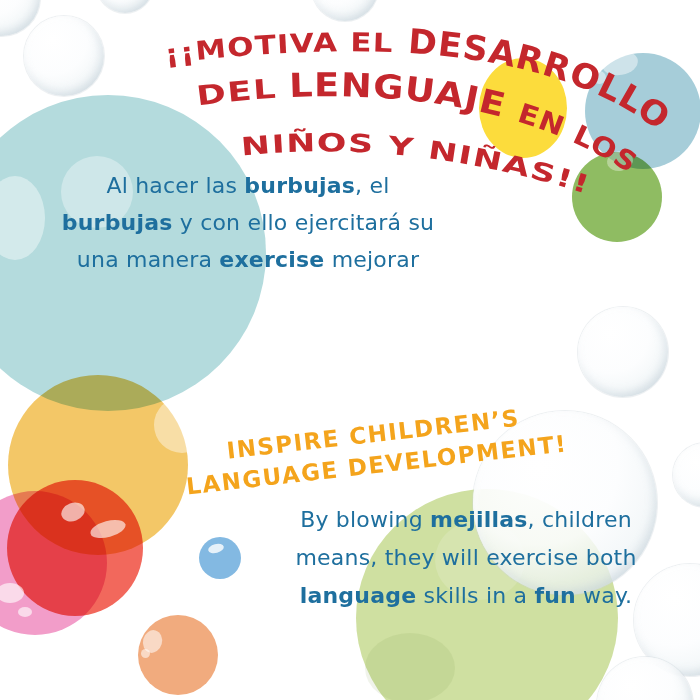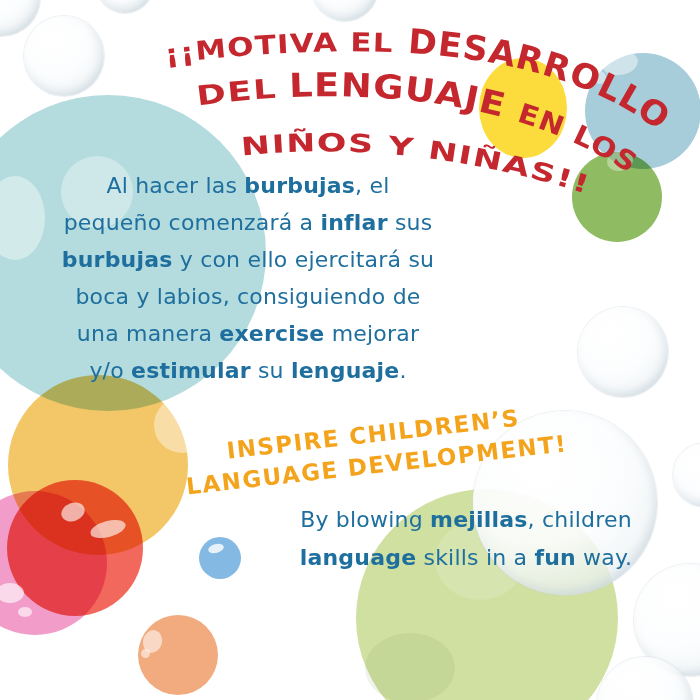--- a/index.html
+++ b/index.html
@@ -105,30 +105,28 @@
     <text class="title-text fs26"><textPath href="#arc1" startOffset="4" textLength="228" lengthAdjust="spacingAndGlyphs">¡¡MOTIVA EL</textPath></text>
     <text class="title-text fs34"><textPath href="#arc1" startOffset="246" textLength="268" lengthAdjust="spacingAndGlyphs">DESARROLLO</textPath></text>
     <text class="title-text fs27"><textPath href="#arc2" startOffset="2" textLength="80" lengthAdjust="spacingAndGlyphs">DEL</textPath></text>
     <text class="title-text fs33"><textPath href="#arc2" startOffset="94" textLength="215" lengthAdjust="spacingAndGlyphs">LENGUAJE</textPath></text>
     <text class="title-text fs27"><textPath href="#arc2" startOffset="323" textLength="126" lengthAdjust="spacingAndGlyphs">EN LOS</textPath></text>
     <text class="title-text fs25"><textPath href="#arc3" startOffset="4" textLength="350" lengthAdjust="spacingAndGlyphs">NIÑOS Y NIÑAS!!</textPath></text>
   </svg>
 
   <div class="para para-es">
     <p>Al hacer las <b>burbujas</b>, el</p>
-    <p>pequeño comenzará a <b>inflar</b> sus</p>
     <p><b>burbujas</b> y con ello ejercitará su</p>
-    <p>boca y labios, consiguiendo de</p>
     <p>una manera <b>exercise</b> mejorar</p>
-    <p>y/o <b>estimular</b> su <b>lenguaje</b>.</p>
   </div>
 
   <div class="heading-en">
     <p>INSPIRE CHILDREN’S</p>
     <p>LANGUAGE DEVELOPMENT!</p>
   </div>
 
   <div class="para para-en">
     <p>By blowing <b>mejillas</b>, children</p>
+    <p>means, they will exercise both</p>
     <p><b>language</b> skills in a <b>fun</b> way.</p>
   </div>
 
 </div>
 
 </body></html>

